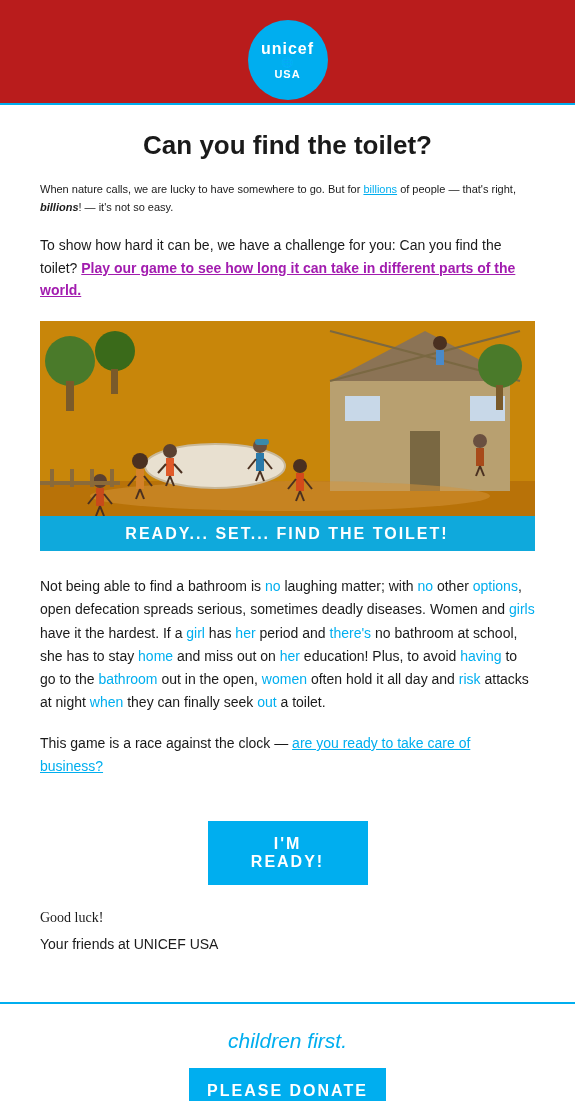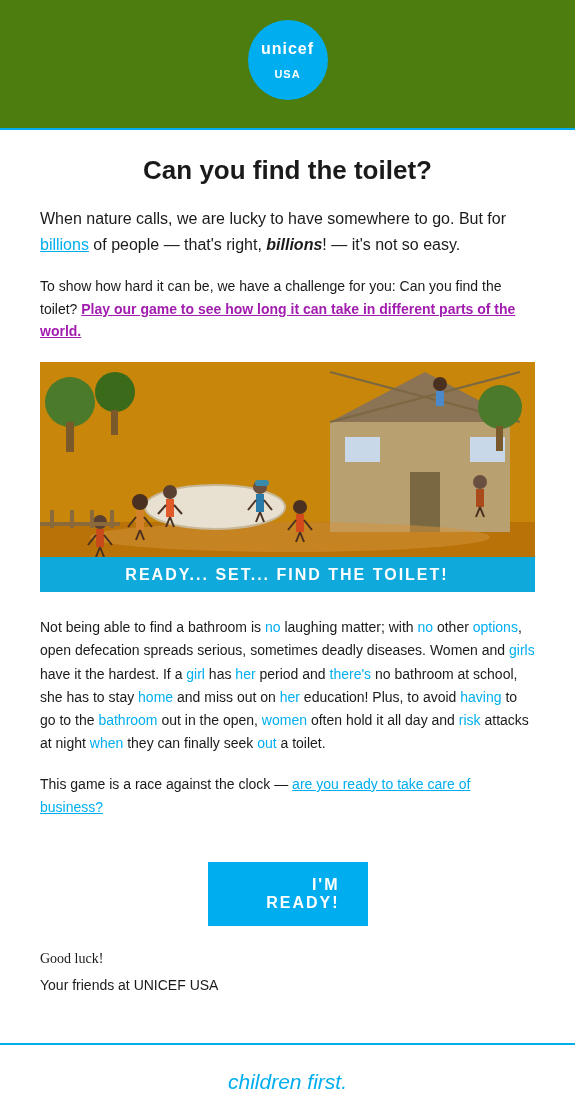--- a/index.html
+++ b/index.html
@@ -9,23 +9,23 @@
       width: 575px;
       min-height: 1101px;
     }
     .email-wrapper {
       background: #ffffff;
       width: 575px;
       margin: 0 auto;
     }
     
     .header {
-      background: #4d7c0f;
+      background: #b91c1c;
       text-align: center;
-      padding: 20px 0 28px 0;
+      padding: 20px 0 3px 0;
       border-bottom: 2px solid #00aeef;
     }
     .logo-circle {
       width: 80px;
       height: 80px;
       background: #00aeef;
       border-radius: 50%;
       margin: 0 auto;
       display: flex;
       flex-direction: column;
@@ -57,21 +57,21 @@
       border-radius: 19px;
     }
     .main-title {
       text-align: center;
       font-size: 26px;
       font-weight: bold;
       color: #1a1a1a;
       margin-bottom: 20px;
     }
     .intro-text {
-      font-size: 16px;
+      font-size: 11px;
       color: #1a1a1a;
       line-height: 1.6;
       margin-bottom: 18px;
     }
     .intro-text .highlight-blue {
       color: #00aeef;
       text-decoration: underline;
       cursor: pointer;
     }
     .challenge-text {
@@ -117,21 +117,21 @@
       text-decoration: underline;
     }
 
     
     .btn-ready {
       display: block;
       width: 160px;
       margin: 0 auto 25px auto;
       background: #00aeef;
       color: #ffffff;
-      text-align: right;
+      text-align: center;
       font-size: 16px;
       font-weight: bold;
       letter-spacing: 2px;
       padding: 14px 28px;
       border: none;
       cursor: pointer;
       text-decoration: none;
     }
 
     .good-luck {

